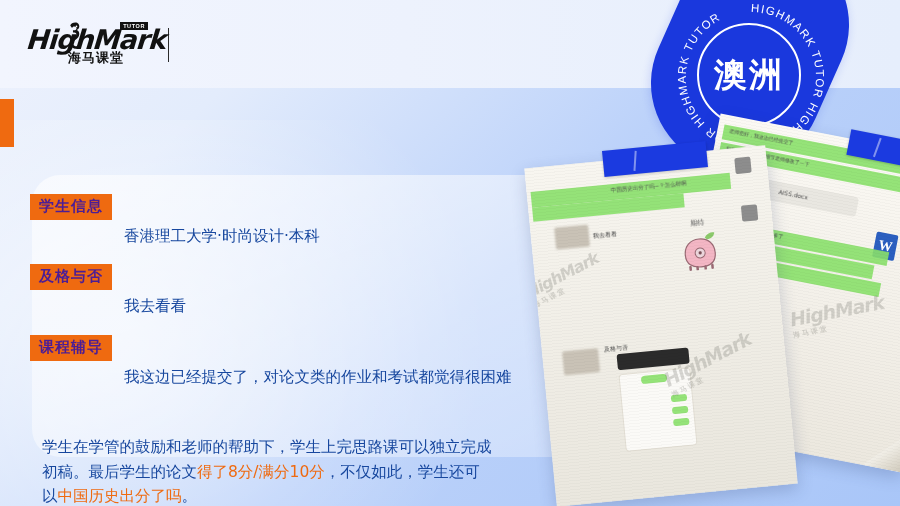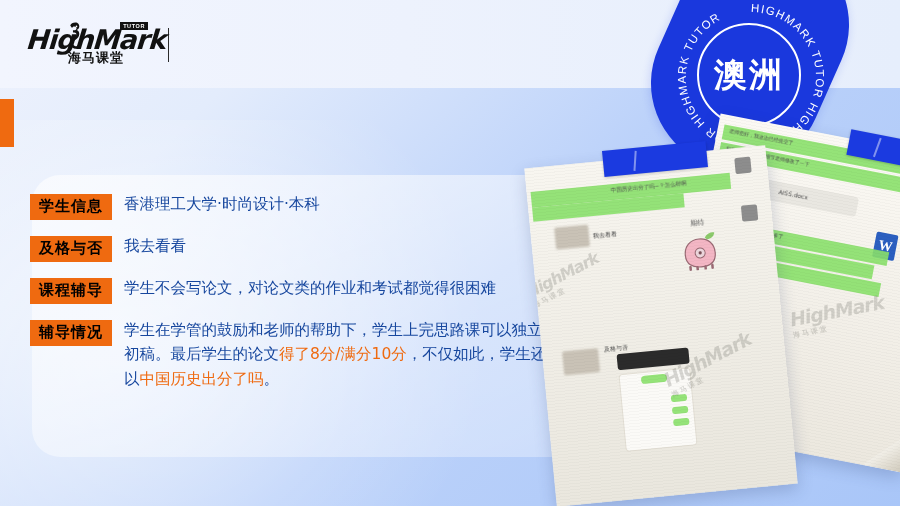--- a/index.html
+++ b/index.html
@@ -92,28 +92,28 @@
   .panel{
     position:absolute;left:32px;top:175px;width:616px;height:282px;
     background:linear-gradient(160deg,rgba(255,255,255,.62),rgba(255,255,255,.30));
     border-radius:28px;
   }
 
   
   .rows{position:absolute;left:30px;top:192px;width:600px;}
   .row{display:flex;align-items:flex-start;margin-bottom:14px;}
   .row-tag{
-    flex:0 0 auto;background:#ef6a10;color:#000000;
+    flex:0 0 auto;background:#ef6a10;color:#4c1d95;
     font-size:15px;font-weight:bold;letter-spacing:1px;
     padding:5px 9px 6px 9px;line-height:1;margin-top:2px;
     font-family:"DejaVu Sans",sans-serif;white-space:nowrap;
   }
   .row-text{
     margin-left:12px;color:#17479e;font-size:15.5px;line-height:1.58;
-    font-family:"DejaVu Sans",sans-serif;font-weight:500;
+    font-family:"DejaVu Sans",sans-serif;font-weight:500;margin-top:32px;
   }
   .row-4 .row-text{max-width:452px;}
   .hl{color:#ef6a10;}
 
   
   .collage{position:absolute;left:530px;top:138px;width:380px;height:372px;}
   .paper{
     position:absolute;background:#f4f1ea;
     box-shadow:0 6px 16px rgba(40,60,110,.22);
     overflow:hidden;
@@ -221,25 +221,24 @@
       <div class="row-text">香港理工大学·时尚设计·本科</div>
     </div>
 
     <div class="row">
       <div class="row-tag">及格与否</div>
       <div class="row-text">我去看看</div>
     </div>
 
     <div class="row">
       <div class="row-tag">课程辅导</div>
-      <div class="row-text">学生不会写论文，对论文类的作业和考试都觉得很困难</div>
+      <div class="row-text">我这边已经提交了，对论文类的作业和考试都觉得很困难</div>
     </div>
 
     <div class="row row-4">
-      <div class="row-tag">辅导情况</div>
       <div class="row-text"><span>学生在学管的鼓励和老师的帮助下，学生上完思路课可以独立完成初稿。最后学生的论文</span><span class="hl">得了8分/满分10分</span><span>，不仅如此，学生还可以</span><span class="hl">中国历史出分了吗</span><span>。</span></div>
     </div>
 
   </div>
 
   <div class="collage">
 
     <div class="paper paper-right">
       <div class="green" style="left:6px;top:10px;width:196px;height:15px;"></div>
       <div class="txt" style="left:12px;top:12px;">老师您好，我这边已经提交了</div>

